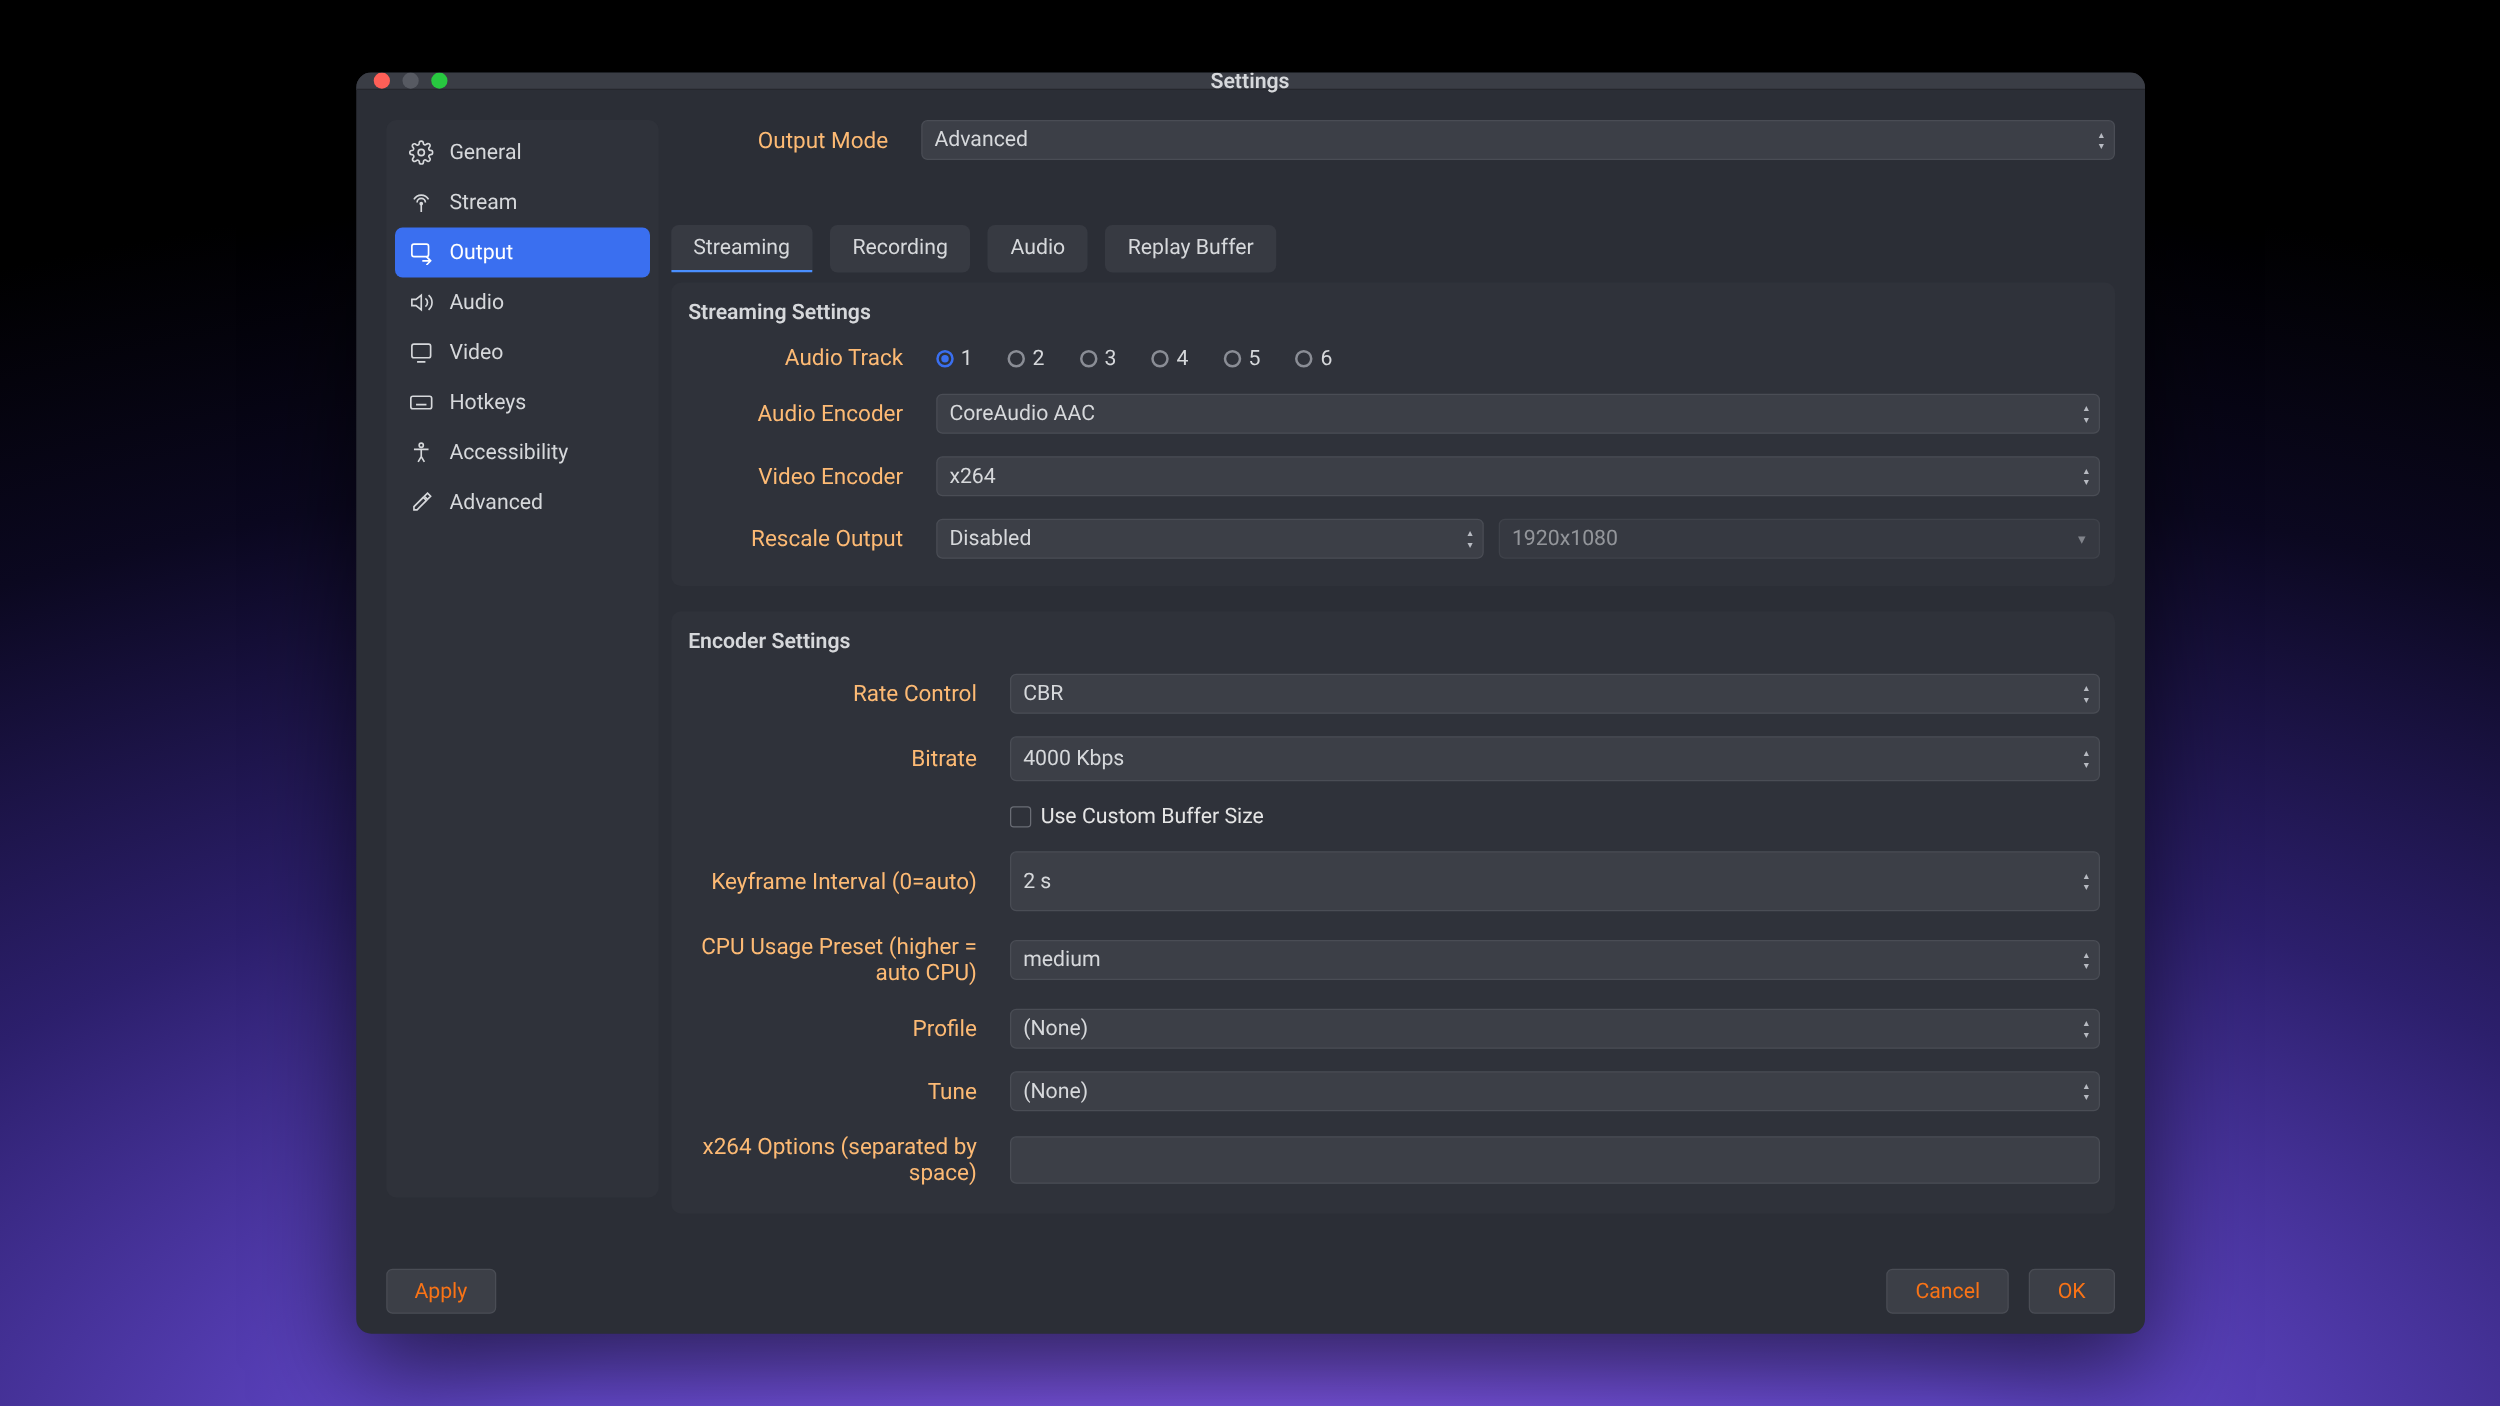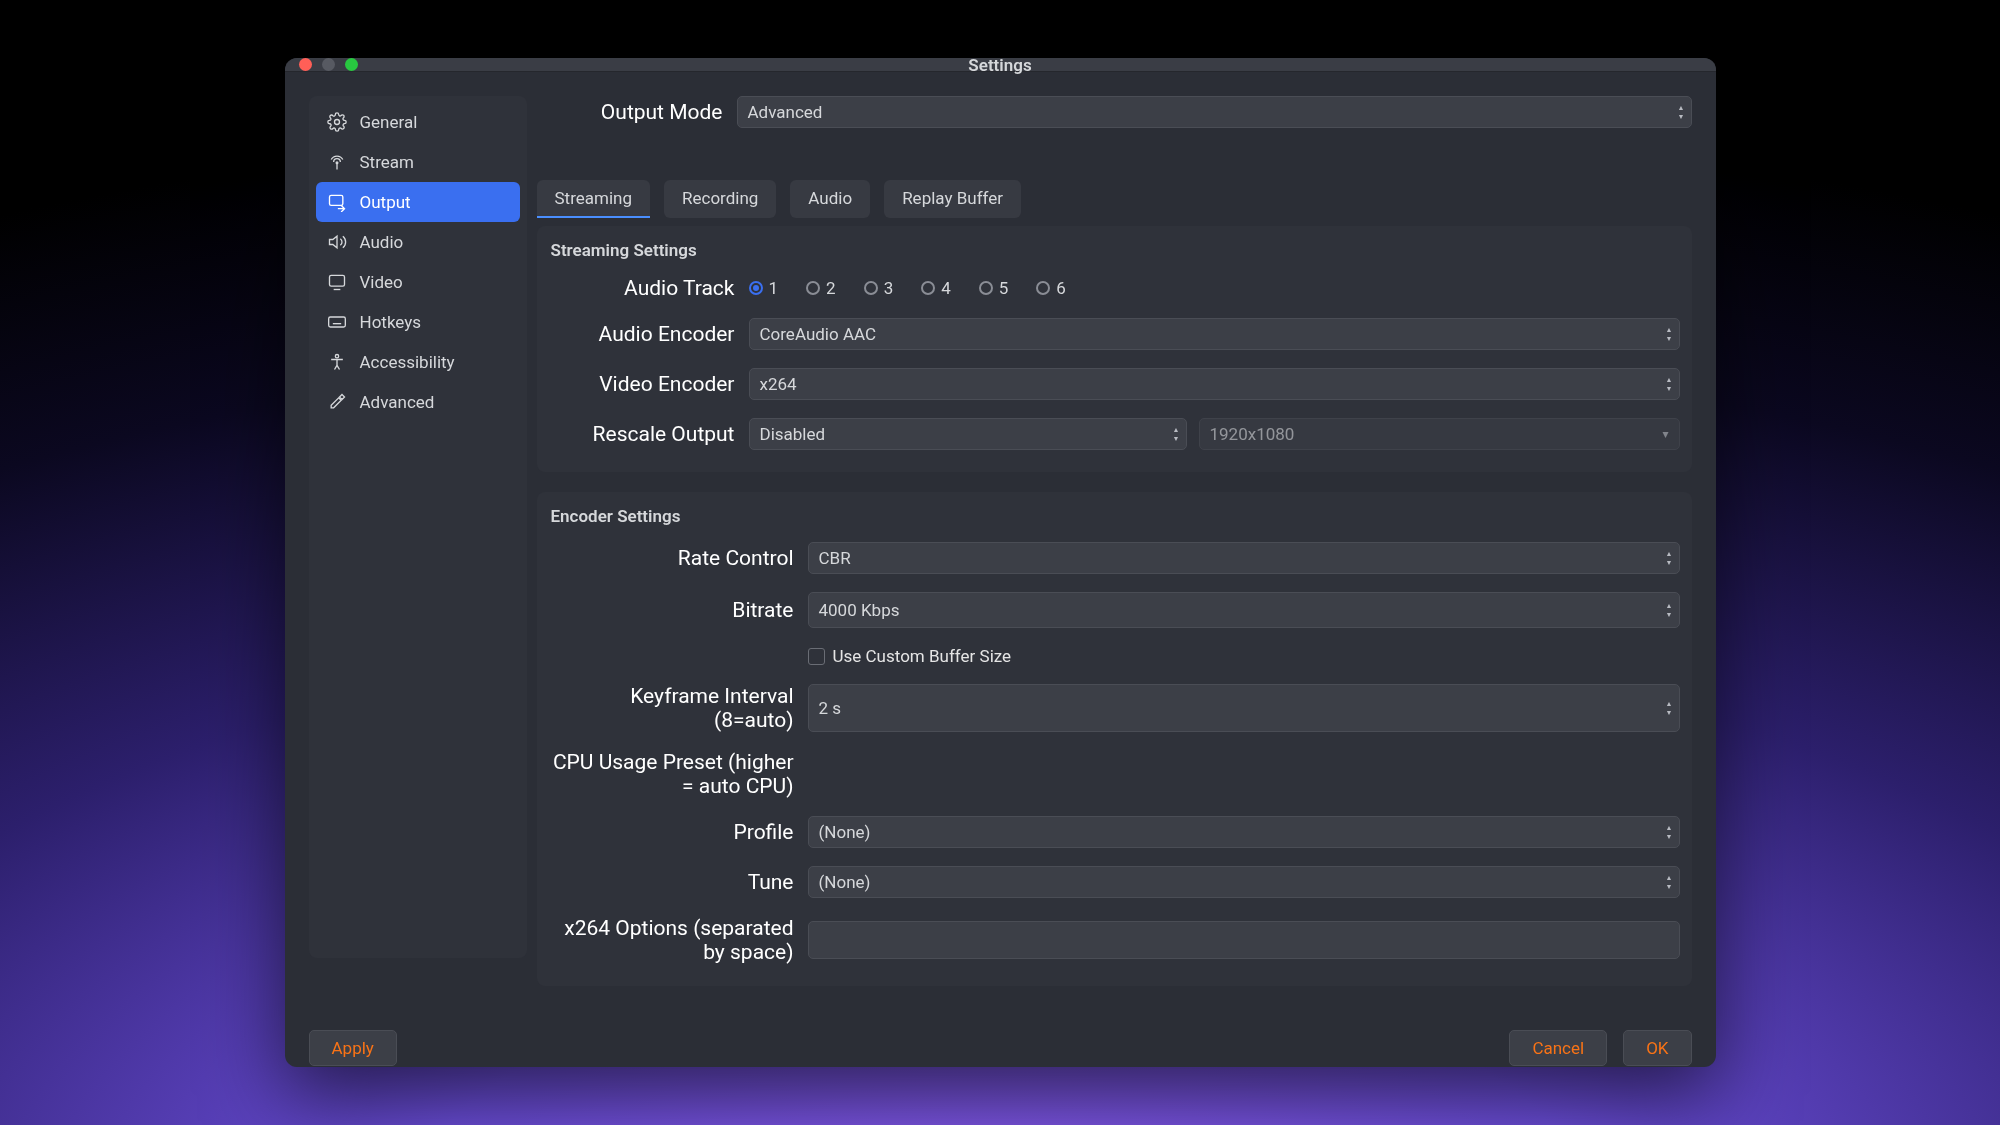--- a/index.html
+++ b/index.html
@@ -86,23 +86,23 @@
   }
 
   .row {
     display: flex;
     align-items: center;
     margin-bottom: 10px;
   }
 
   .label-col {
     text-align: right;
-    color: #ffffff;
-    font-size: 21px;
-    padding-right: 14px;
+    color: #fdba74;
+    font-size: 18px;
+    padding-right: 26px;
   }
 
   .sel, .input {
     background: #3c3f47;
     border: 1px solid #4a4d55;
     border-radius: 5px;
     color: #d6d8db;
     font-size: 17px;
     height: 32px;
     display: flex;
@@ -400,29 +400,33 @@
 
         <div class="form-row">
           <div class="label-col p2-label"></div>
           <label style="display:flex;align-items:center;color:#e5e5e5;font-size:17px;cursor:pointer;">
             <span class="checkbox"></span>
             <span>Use Custom Buffer Size</span>
           </label>
         </div>
 
         <div class="form-row">
-          <div class="label-col p2-label">Keyframe Interval (8=auto)</div>
+          <div class="label-col p2-label">Keyframe Interval (0=auto)</div>
           <div class="sel" style="flex:1; height:48px;">
             <span>2 s</span>
             <span class="spinner-arrows"></span>
           </div>
         </div>
 
         <div class="form-row">
           <div class="label-col p2-label">CPU Usage Preset (higher = auto CPU)</div>
+          <div class="sel" style="flex:1;">
+            <span>medium</span>
+            <span class="sel-arrows"></span>
+          </div>
         </div>
 
         <div class="form-row">
           <div class="label-col p2-label">Profile</div>
           <div class="sel" style="flex:1;">
             <span>(None)</span>
             <span class="sel-arrows"></span>
           </div>
         </div>
 

